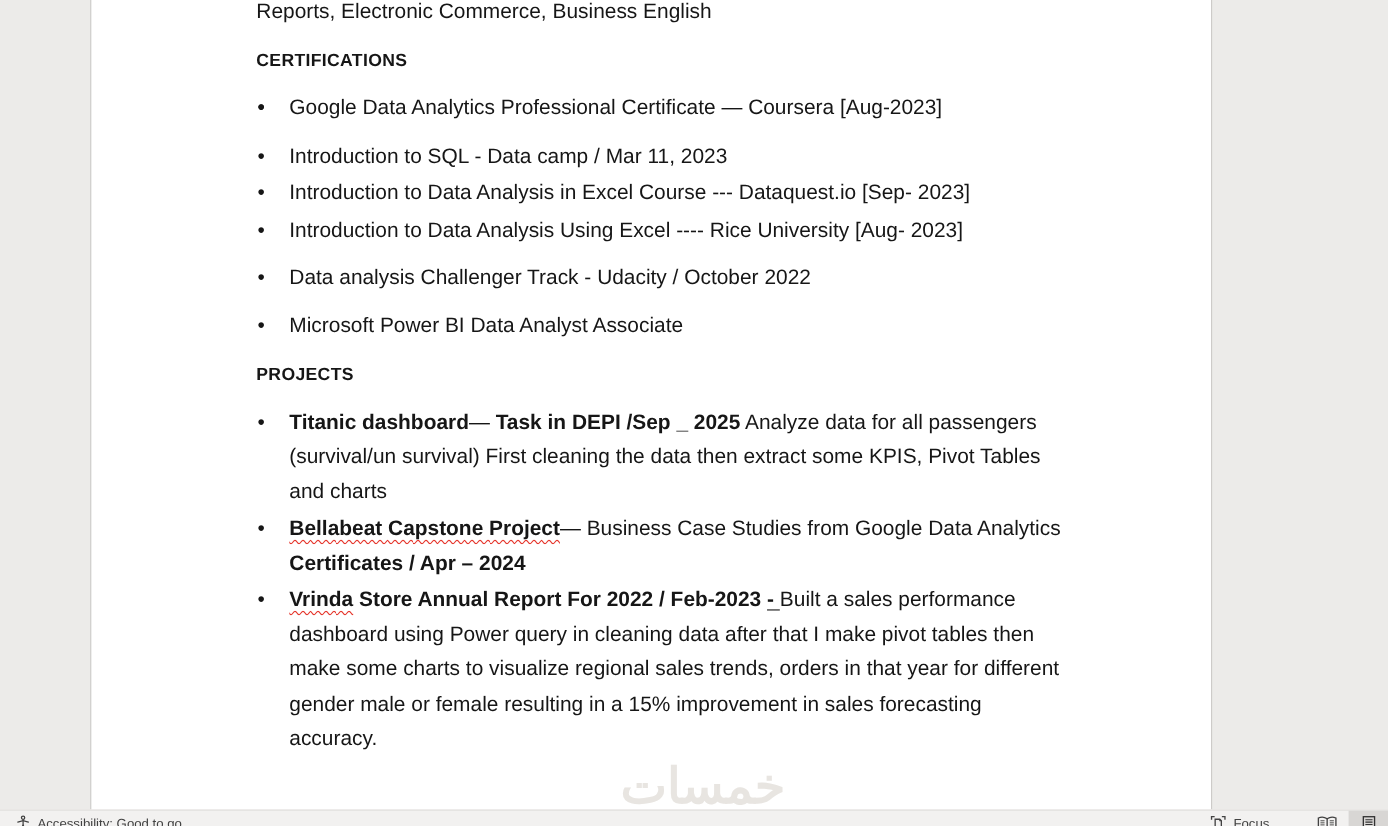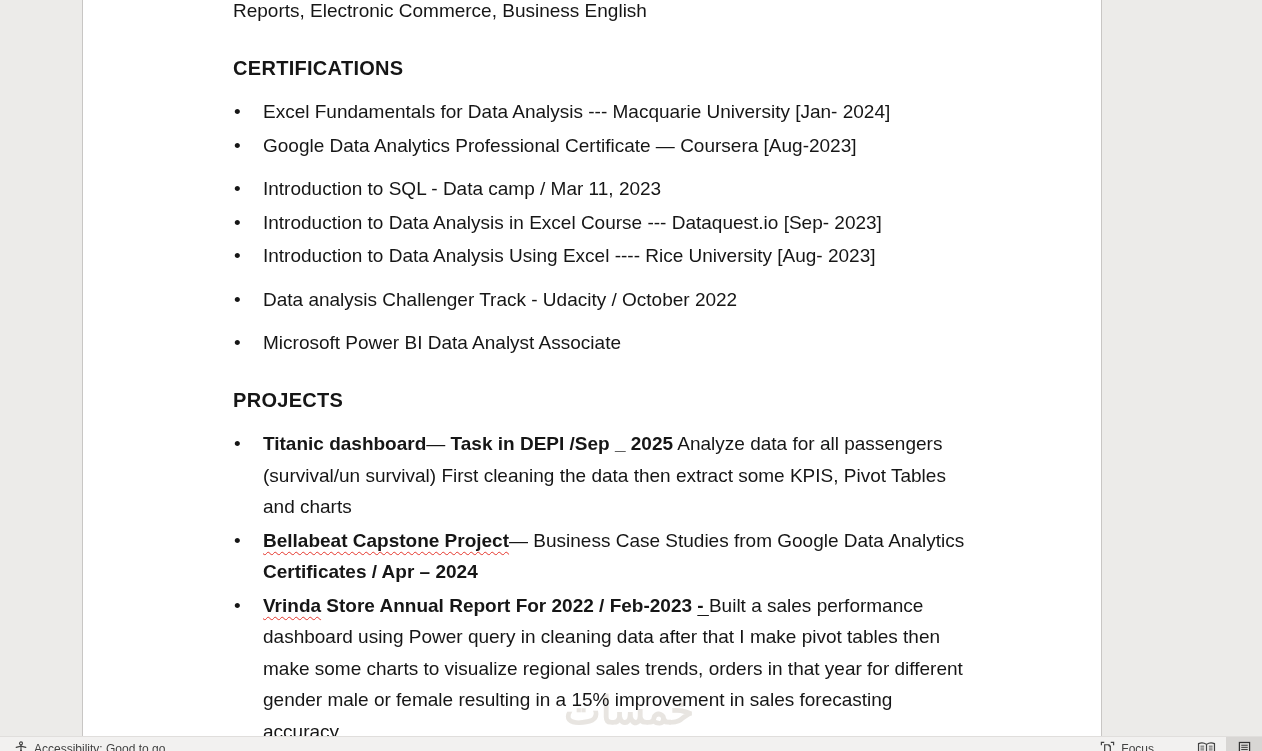--- a/index.html
+++ b/index.html
@@ -15,43 +15,43 @@
     background:#ffffff;
     border-left:1px solid #c8c6c4;border-right:1px solid #c8c6c4;
   }
   .content{
     position:absolute;left:150px;top:-5px;width:740px;
     font-size:19px;line-height:31.5px;color:#161616;
     z-index:2;
   }
   .paragraph{white-space:normal;}
   .section-heading{
-    font-weight:bold;font-size:20px;letter-spacing:0.3px;
-    line-height:31.5px;margin-top:26px;
+    font-weight:bold;font-size:16px;letter-spacing:0.3px;
+    line-height:31.5px;margin-top:13px;
   }
   .bullet-list{margin-top:12px;}
   .bullet-item{
     position:relative;padding-left:30px;margin-bottom:2px;width:706px;
   }
   .bullet-item.gap{margin-top:12px;}
   .bullet-marker{
     position:absolute;left:1px;top:0;font-size:19px;
   }
   .run-b{font-weight:bold;}
   .run-u{text-underline-offset:3px;}
   .run-sp{
     text-decoration:underline wavy #e5352b;
     text-decoration-thickness:1px;
     text-underline-offset:4px;
   }
   .run-b.run-u{text-decoration:underline;text-underline-offset:3px;}
   
   .watermark{
     position:absolute;left:481px;top:688px;z-index:1;
-    font-size:39px;font-weight:bold;color:#e8e5e1;
+    font-size:45px;font-weight:bold;color:#e8e5e1;
     letter-spacing:1px;user-select:none;
   }
   
   .status-bar{
     position:absolute;left:0;top:736px;width:1262px;height:24px;
     background:#f2f1f0;border-top:1px solid #e0dedc;
     box-sizing:border-box;display:flex;align-items:center;
     font-size:12px;color:#424242;z-index:5;
   }
   .sb-left{display:flex;align-items:center;gap:6px;margin-left:14px;cursor:pointer;}
@@ -66,21 +66,21 @@
 </head>
 <body>
 
 <div class="page">
   <div class="watermark">خمسات</div>
   <div class="content">
     <div class="paragraph">Reports, Electronic Commerce, Business English</div>
     <div id="sections">
         <div class="section-heading">CERTIFICATIONS</div>
         <div class="bullet-list">
-          <div class="bullet-item"><span class="bullet-marker">•</span><span class="">Excel Fundamentals for Data Analysis --- Macquarie University [Jan- 2024]</span></div>
+          <div class="bullet-item"><span class="bullet-marker">•</span></div>
           <div class="bullet-item"><span class="bullet-marker">•</span><span class="">Google Data Analytics Professional Certificate — Coursera [Aug-2023]</span></div>
           <div class="bullet-item gap"><span class="bullet-marker">•</span><span class="">Introduction to SQL - Data camp / Mar 11, 2023</span></div>
           <div class="bullet-item"><span class="bullet-marker">•</span><span class="">Introduction to Data Analysis in Excel Course --- Dataquest.io [Sep- 2023]</span></div>
           <div class="bullet-item"><span class="bullet-marker">•</span><span class="">Introduction to Data Analysis Using Excel ---- Rice University [Aug- 2023]</span></div>
           <div class="bullet-item gap"><span class="bullet-marker">•</span><span class="">Data analysis Challenger Track - Udacity / October 2022</span></div>
           <div class="bullet-item gap"><span class="bullet-marker">•</span><span class="">Microsoft Power BI Data Analyst Associate</span></div>
         </div>
         <div class="section-heading">PROJECTS</div>
         <div class="bullet-list">
           <div class="bullet-item"><span class="bullet-marker">•</span><span class="run-b">Titanic dashboard</span><span class="">— </span><span class="run-b">Task in DEPI /Sep _ 2025</span><span class=""> Analyze data for all passengers (survival/un survival) First cleaning the data then extract some KPIS, Pivot Tables and charts</span></div>

